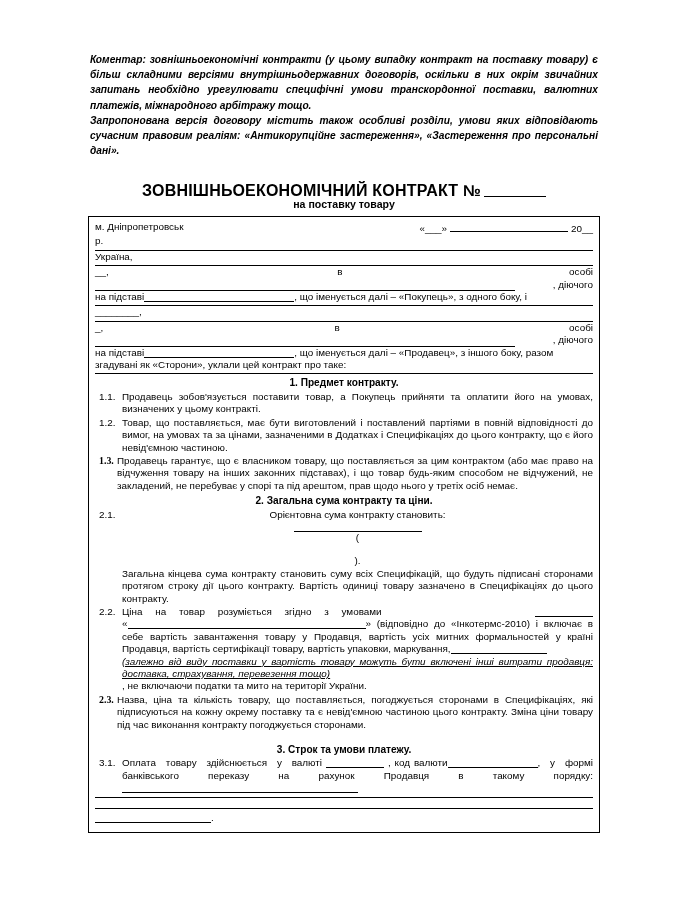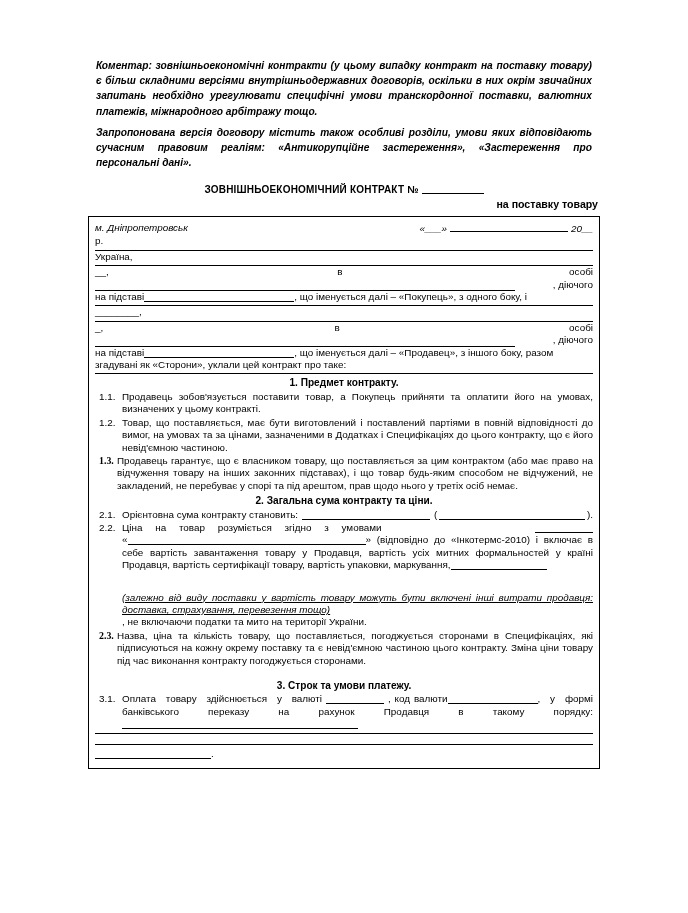--- a/index.html
+++ b/index.html
@@ -31,48 +31,48 @@
     left: 90px;
     top: 52px;
     width: 508px;
     font-style: italic;
     font-weight: bold;
     font-size: 10.2px;
     line-height: 15.2px;
     text-align: justify;
     text-justify: inter-word;
   }
-  .comment p { margin: 6px; }
+  .comment p { margin: 0; }
   .comment p + p { margin-top: 0px; }
 
   
   .doc-title {
     position: absolute;
     left: 90px;
     top: 182px;
     width: 508px;
     text-align: center;
-    font-size: 10px;
+    font-size: 16px;
     font-weight: bold;
     letter-spacing: 0.2px;
   }
   .doc-title .numline {
     display: inline-block;
     border-bottom: 1px solid #000;
     width: 62px;
     height: 11px;
     vertical-align: -1px;
     margin-left: 3px;
   }
   .doc-subtitle {
     position: absolute;
     left: 90px;
     top: 198px;
     width: 508px;
-    text-align: right;
+    text-align: center;
     font-size: 10.6px;
     font-weight: bold;
   }
 
   
   .frame {
     position: absolute;
     left: 88px;
     top: 216px;
     width: 512px;
@@ -100,21 +100,21 @@
 
   .fill {
     display: inline-block;
     border-bottom: 1px solid #000;
     height: 10px;
     vertical-align: -2px;
   }
   .f-m  { width: 96px; }
   .f-l  { width: 150px; }
   .b { font-weight: normal; }
-  .i { font-style: italic; margin-top: 20px; }
+  .i { font-style: italic; }
   .u { text-decoration: underline; }
 
   
   .clause {
     display: flex;
     align-items: flex-start;
     margin-top: 1px;
   }
   .clause .num {
     flex: 0 0 27px;
@@ -134,22 +134,21 @@
     text-align: center;
     font-weight: bold;
     font-size: 10.1px;
     margin: 3px 0 1px 0;
   }
   .spacer10 { height: 10px; }
 
   
   .citydate {
     display: flex;
-    align-items: center;
-    font-style: italic;
+    align-items: flex-start;
   }
   .citydate .city { flex: 0 0 auto; }
   .citydate .spring { flex: 1 1 auto; }
   .citydate .quote { flex: 0 0 auto; white-space: nowrap; }
   .citydate .dateline {
     display: inline-block;
     border-bottom: 1px solid #000;
     width: 118px;
     height: 10px;
     margin: 0 3px;
@@ -250,27 +249,28 @@
         <div class="num bold narrow">1.3.</div>
         <div class="body">Продавець гарантує, що є власником товару, що поставляється за цим контрактом (або має право на відчуження товару на інших законних підставах), і що товар будь-яким способом не відчужений, не закладений, не перебуває у спорі та під арештом, прав щодо нього у третіх осіб немає.</div>
       </div>
 
       
       <div class="sect-head">2. Загальна сума контракту та ціни.</div>
 
       <div class="clause">
         <div class="num">2.1.</div>
         <div class="body">
-          <span style="display:flex;align-items:center;">
+          <span style="display:flex;align-items:center;flex-direction:column;">
             <span>Орієнтовна сума контракту становить:</span>
             <span class="fill" style="width:128px;margin:0 4px;"></span>
             <span>(</span>
             <span class="fill" style="flex:1 1 auto;margin:0 2px;"></span>
             <span>).</span>
           </span>
+          <span style="display:block;">Загальна кінцева сума контракту становить суму всіх Специфікацій, що будуть підписані сторонами протягом строку дії цього контракту. Вартість одиниці товару зазначено в Специфікаціях до цього контракту.</span>
         </div>
       </div>
 
       <div class="clause">
         <div class="num">2.2.</div>
         <div class="body">
           <span style="display:flex;align-items:flex-start;justify-content:space-between;">
             <span style="letter-spacing:0;word-spacing:10px;">Ціна на товар розуміється згідно з умовами</span>
             <span class="fill" style="width:58px;"></span>
           </span>

